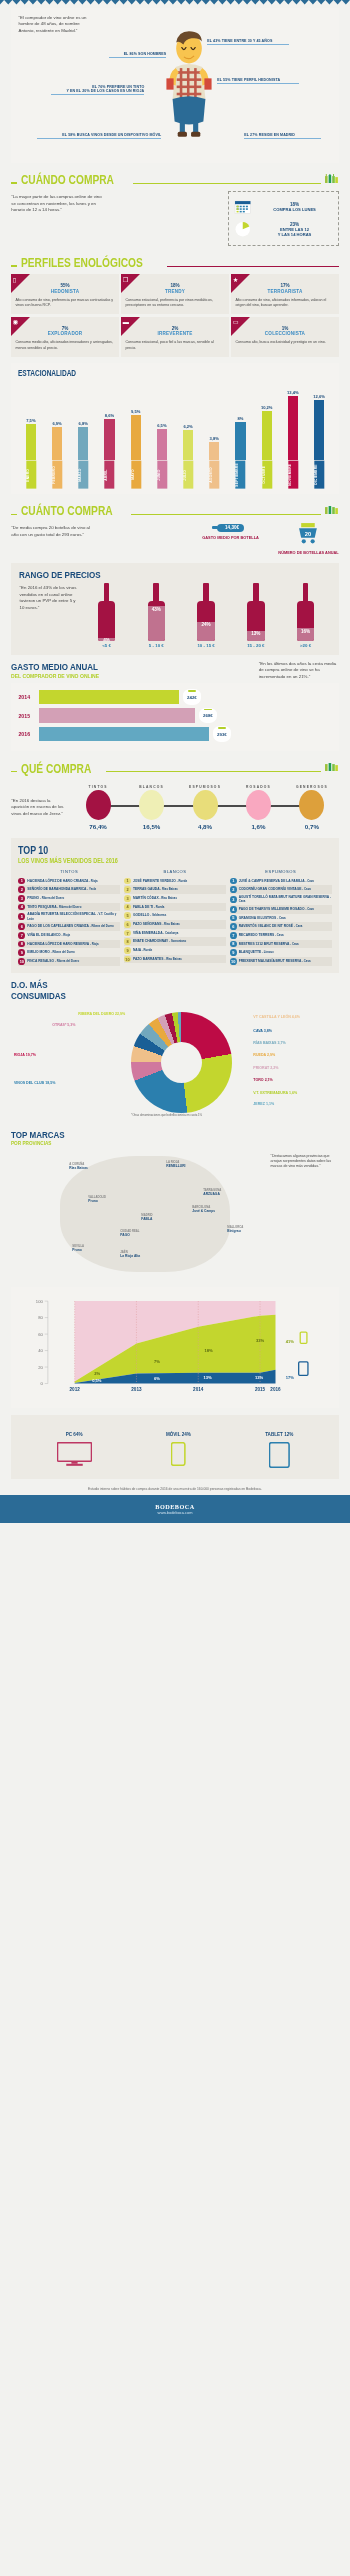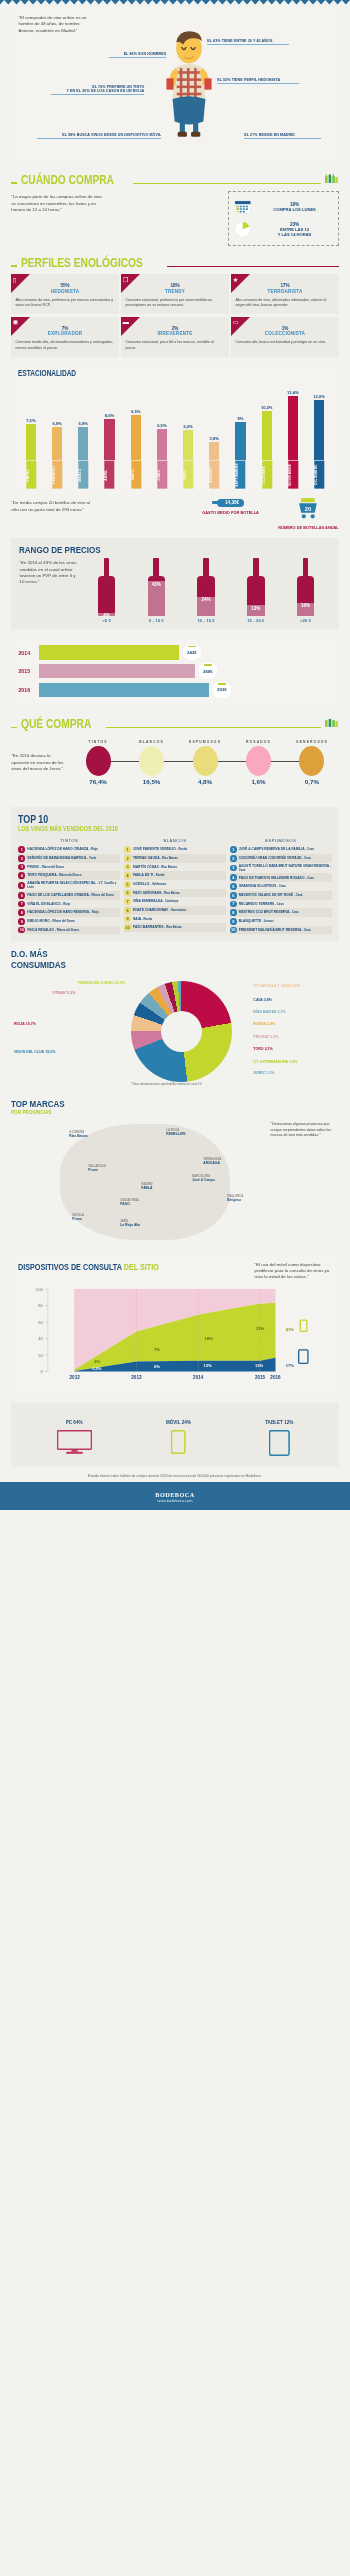--- a/index.html
+++ b/index.html
@@ -121,21 +121,21 @@
   
   .qc { display:flex; align-items:center; gap:3.1px; padding:5.2px 0 2.1px;}
   .qcitems { flex:1; display:flex; align-items:center; justify-content:space-around; position:relative;}
   .qcitem { text-align:center; position:relative; z-index:2; width:39px;}
   .qcarc { font-size:3.3px; font-weight:bold; letter-spacing:1.2px; color:#555; margin-bottom:1.5px;}
   .blob { width:25px; height:30px; border-radius:50%; margin:0 auto; }
   .qcpct { font-size:6.2px; font-weight:bold; color:#1a4b7a; margin-top:2.6px;}
   .qcline { position:absolute; left:24px; right:24px; top:20.6px; height:1.5px; background:#4a4a4a; z-index:1;}
 
   
-  .top10 { background:#eceae4; padding:6.2px 7.2px 7.2px; margin-top:16px;}
+  .top10 { background:#eceae4; padding:6.2px 7.2px 7.2px; margin-top:3px;}
   .top10 h3 { font-size:10.8px; color:#1a4b7a; font-weight:bold; transform:scaleX(.82); transform-origin:left;
               font-family:"Liberation Sans Narrow","Liberation Sans",sans-serif;}
   .top10 h4 { font-size:6.7px; color:#b2cf2a; font-weight:bold; transform:scaleX(.82); transform-origin:left;
               font-family:"Liberation Sans Narrow","Liberation Sans",sans-serif; margin-top:0.5px;}
   .tcols { display:flex; gap:4.1px; margin-top:5.2px;}
   .tcol { flex:1; }
   .tcolhdr { font-size:4.1px; color:#1a4b7a; letter-spacing:0.5px; text-align:center; margin-bottom:2.6px;}
   .trow { display:flex; align-items:center; gap:2.1px; padding:1px 0; }
   .trow.alt { background:#e2dfd7; }
   .tnum { width:6.7px; height:6.7px; border-radius:50%; color:#fff; font-size:3.9px; font-weight:bold;
@@ -449,20 +449,33 @@
             <span style="background: rgb(189, 11, 69);">NOVIEMBRE</span>
           </div>
           <div class="barlab">
             <span style="background: rgb(26, 95, 150);">DICIEMBRE</span>
           </div>
         </div>
     </div>
   </div>
 
   <div class="sec">
+    <div class="sechead">
+      <span class="dash"></span>
+      <h2>CUÁNTO COMPRA</h2>
+      <span class="rule"></span>
+      <span class="minibottles">
+        <svg width="14.4" height="9.3" viewBox="0 0 28 18">
+            <rect x="2" y="4" width="5" height="14" fill="#9dc13a"></rect>
+            <rect x="9" y="2" width="5" height="16" fill="#1f9d55"></rect>
+            <rect x="16" y="4" width="5" height="14" fill="#7ec242"></rect>
+            <rect x="22" y="6" width="5" height="12" fill="#c3d62e"></rect>
+          </svg>
+      </span>
+    </div>
     <div class="cc">
       <div class="quote" style="width:82px;padding-top:3.1px;">"De media compra 20 botellas de vino al año con un gasto total de 293 euros."</div>
       <div style="flex:1"></div>
       <div class="ccstat">
         <span class="pill">14,30€</span>
         <div class="cap">GASTO MEDIO POR BOTELLA</div>
       </div>
       <div class="ccstat" style="margin-left:11.3px">
         <svg width="24" height="23" viewBox="0 0 46 44">
           <rect x="8" y="2" width="26" height="8" fill="#c3d62e"></rect>
@@ -531,20 +544,27 @@
                 </div>
               </div>
               <div class="wlab">&gt;20 €</div>
             </div>
           </div>
       </div>
     </div>
   </div>
 
   <div class="sec gasto">
+    <div style="display:flex;justify-content:space-between;align-items:flex-start;">
+      <div>
+        <h3>GASTO MEDIO ANUAL</h3>
+        <h4>DEL COMPRADOR DE VINO ONLINE</h4>
+      </div>
+      <div class="quote" style="width:80px">"En los últimos dos años la cesta media de compra online de vino se ha incrementado en un 21%."</div>
+    </div>
     <div class="gbars" id="gasto-bars">
         <div class="gbarrow">
           <span class="gyear">2014</span>
           <span class="gbar" style="width:140px;background:#c3d62e"></span>
           <span class="gbag">242€</span>
         </div>
         <div class="gbarrow">
           <span class="gyear">2015</span>
           <span class="gbar" style="width:156px;background:#d3a0b6"></span>
           <span class="gbag">268€</span>
@@ -786,27 +806,20 @@
           <div class="mk" style="left: 181px; top: 57px;"><span style="font-size:2.8px;color:#888">BARCELONA</span><br><span>Juvé &amp; Camps</span></div>
         </div>
     </div>
   </div>
 
   <div class="sec">
   </div>
 
   <div class="sec">
     <div class="dcon">
-      <div style="display:flex;justify-content:space-between;align-items:flex-start;">
-        <h3>
-          <span>DISPOSITIVOS DE CONSULTA</span>
-          <span class="g">DEL SITIO</span>
-        </h3>
-        <div class="quote" style="width:77px">"El uso del móvil como dispositivo predilecto para la consulta de vinos ya roza la mitad de las visitas."</div>
-      </div>
       <div class="areachart">
         <svg width="309" height="103" viewBox="0 0 600 200">
           <g stroke="#bbb" stroke-width="1" fill="none">
             <line x1="58" y1="8" x2="58" y2="168"></line>
             <line x1="52" y1="168" x2="58" y2="168"></line>
               <line x1="52" y1="136" x2="58" y2="136"></line>
             <line x1="52" y1="104" x2="58" y2="104"></line>
               <line x1="52" y1="72" x2="58" y2="72"></line>
             <line x1="52" y1="40" x2="58" y2="40"></line>
               <line x1="52" y1="8" x2="58" y2="8"></line>

